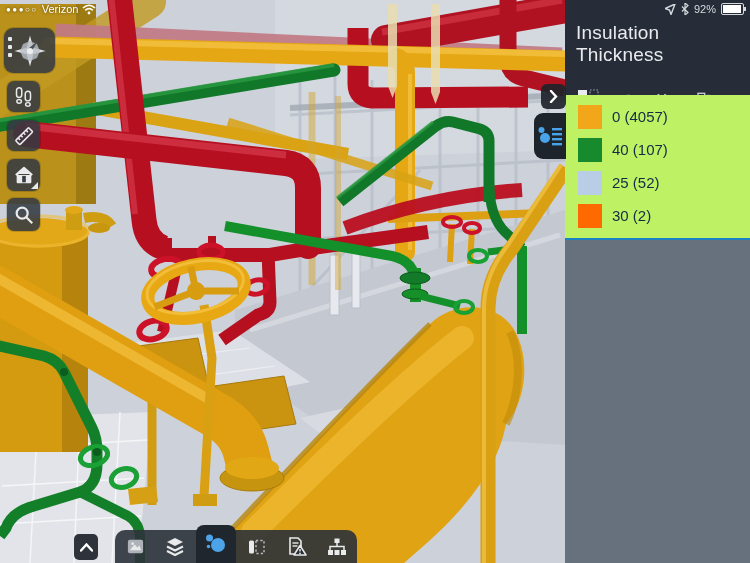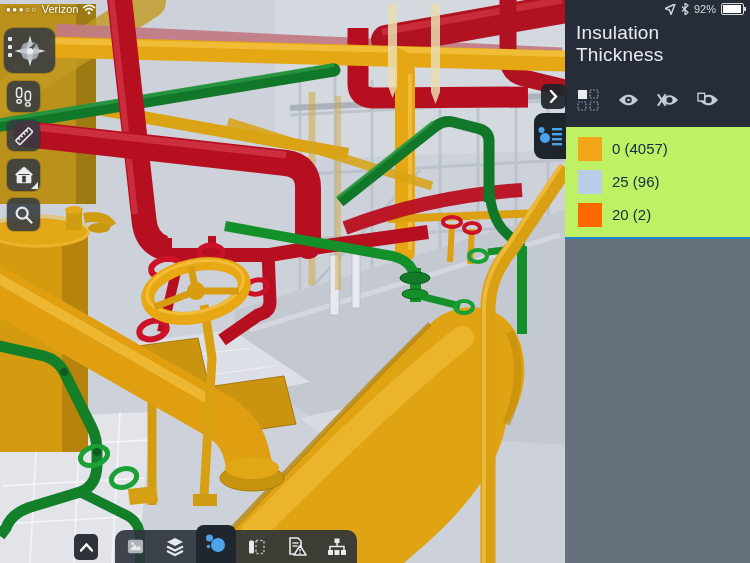--- a/index.html
+++ b/index.html
@@ -49,21 +49,21 @@
                 background:rgba(30,35,42,.92);display:flex;align-items:center;justify-content:center;}
   .bottombar{position:absolute;left:115px;top:530px;width:242px;height:33px;z-index:29;
              background:rgba(44,50,58,.9);border-radius:10px 10px 0 0;
              display:flex;align-items:flex-end;}
   .bb-item{flex:1;height:33px;display:flex;align-items:center;justify-content:center;}
   .bb-item.active{height:38px;background:#20262e;border-radius:8px 8px 0 0;}
 
   
   #panel{position:absolute;left:565px;top:0;width:185px;height:563px;display:flex;flex-direction:column;
          background:#67717e;z-index:20;}
-  .panel-header{background:#262d38;height:127px;box-sizing:border-box;padding:22px 10px 0 11px;}
+  .panel-header{background:#262d38;height:95px;box-sizing:border-box;padding:22px 10px 0 11px;}
   .panel-title{color:#e9ebee;font-size:19px;letter-spacing:.2px;}
   .vis-row{margin-top:22px;display:flex;align-items:center;gap:17px;}
   .legend{background:#bef264;padding:5px 0 6px 0;border-bottom:2px solid #1b82c6;}
   .legend-row{display:flex;align-items:center;height:33px;padding-left:13px;gap:10px;}
   .swatch{width:24px;height:24px;flex:none;}
   .legend-label{font-size:15px;color:#122c44;}
   .panel-footer{flex:1;background:#67717e;}
 </style>
 </head>
 <body>
@@ -407,23 +407,27 @@
       </svg>
     </div>
   </div>
 
   <div class="legend">
     <div class="legend-row">
       <span class="swatch" style="background: rgb(242, 167, 27);"></span>
       <span class="legend-label">0 (4057)</span>
     </div>
     <div class="legend-row">
+      <span class="swatch" style="background: rgb(22, 138, 44);"></span>
+      <span class="legend-label">40 (107)</span>
+    </div>
+    <div class="legend-row">
       <span class="swatch" style="background: rgb(185, 206, 230);"></span>
-      <span class="legend-label">25 (96)</span>
+      <span class="legend-label">25 (52)</span>
     </div>
     <div class="legend-row">
       <span class="swatch" style="background: rgb(254, 106, 0);"></span>
-      <span class="legend-label">20 (2)</span>
+      <span class="legend-label">30 (2)</span>
     </div>
   </div>
 
   <div class="panel-footer"></div>
 </div>
 
 </body></html>

